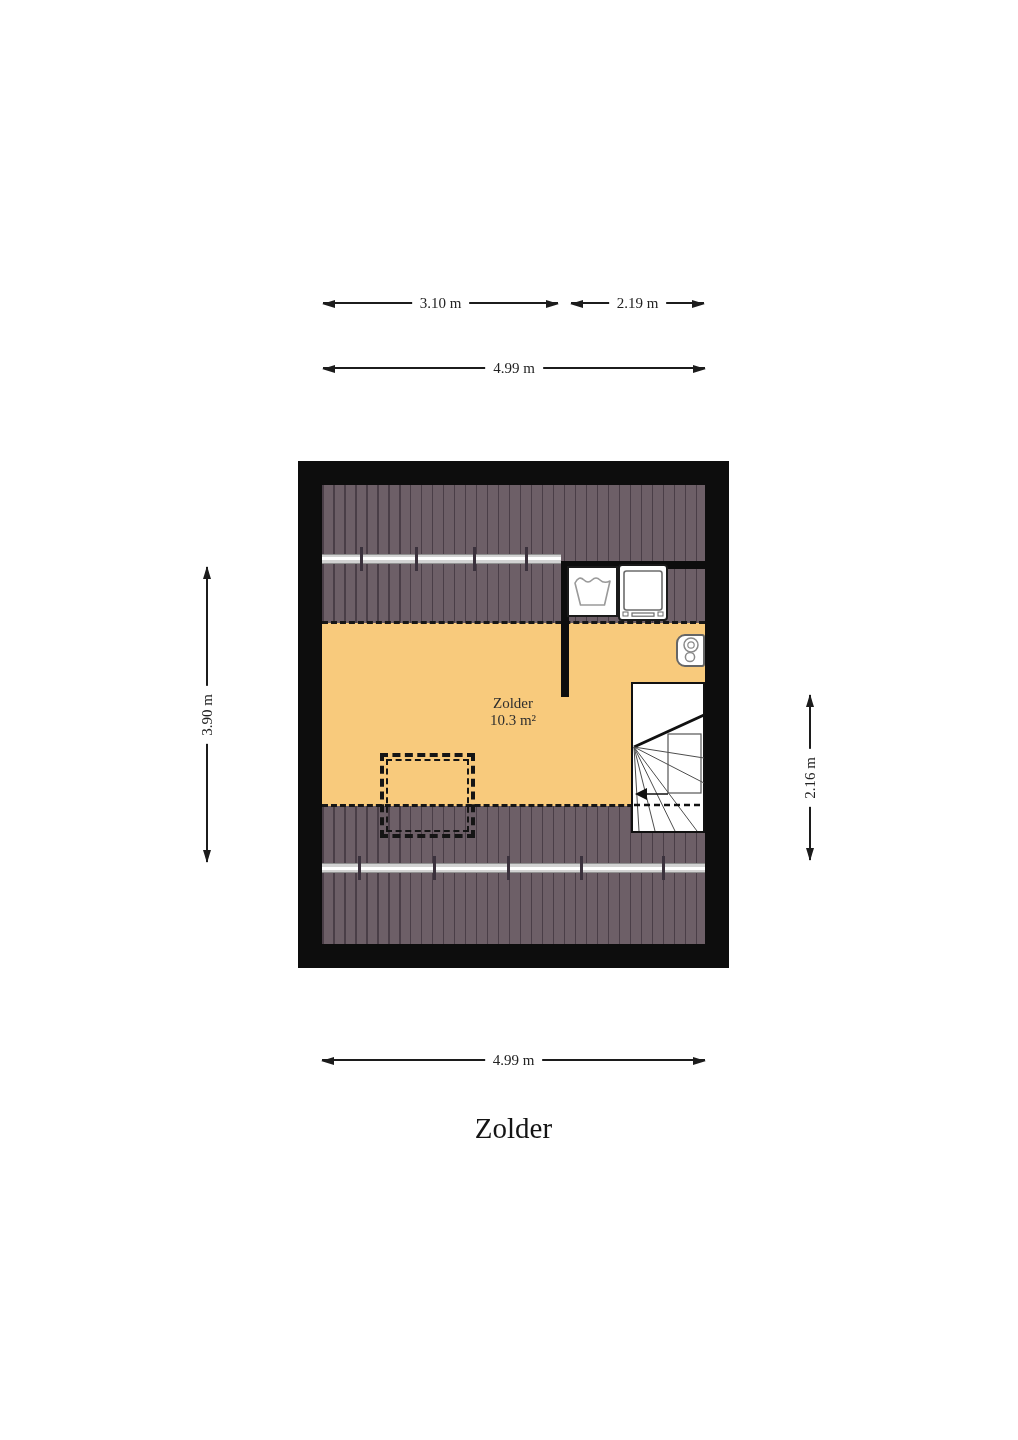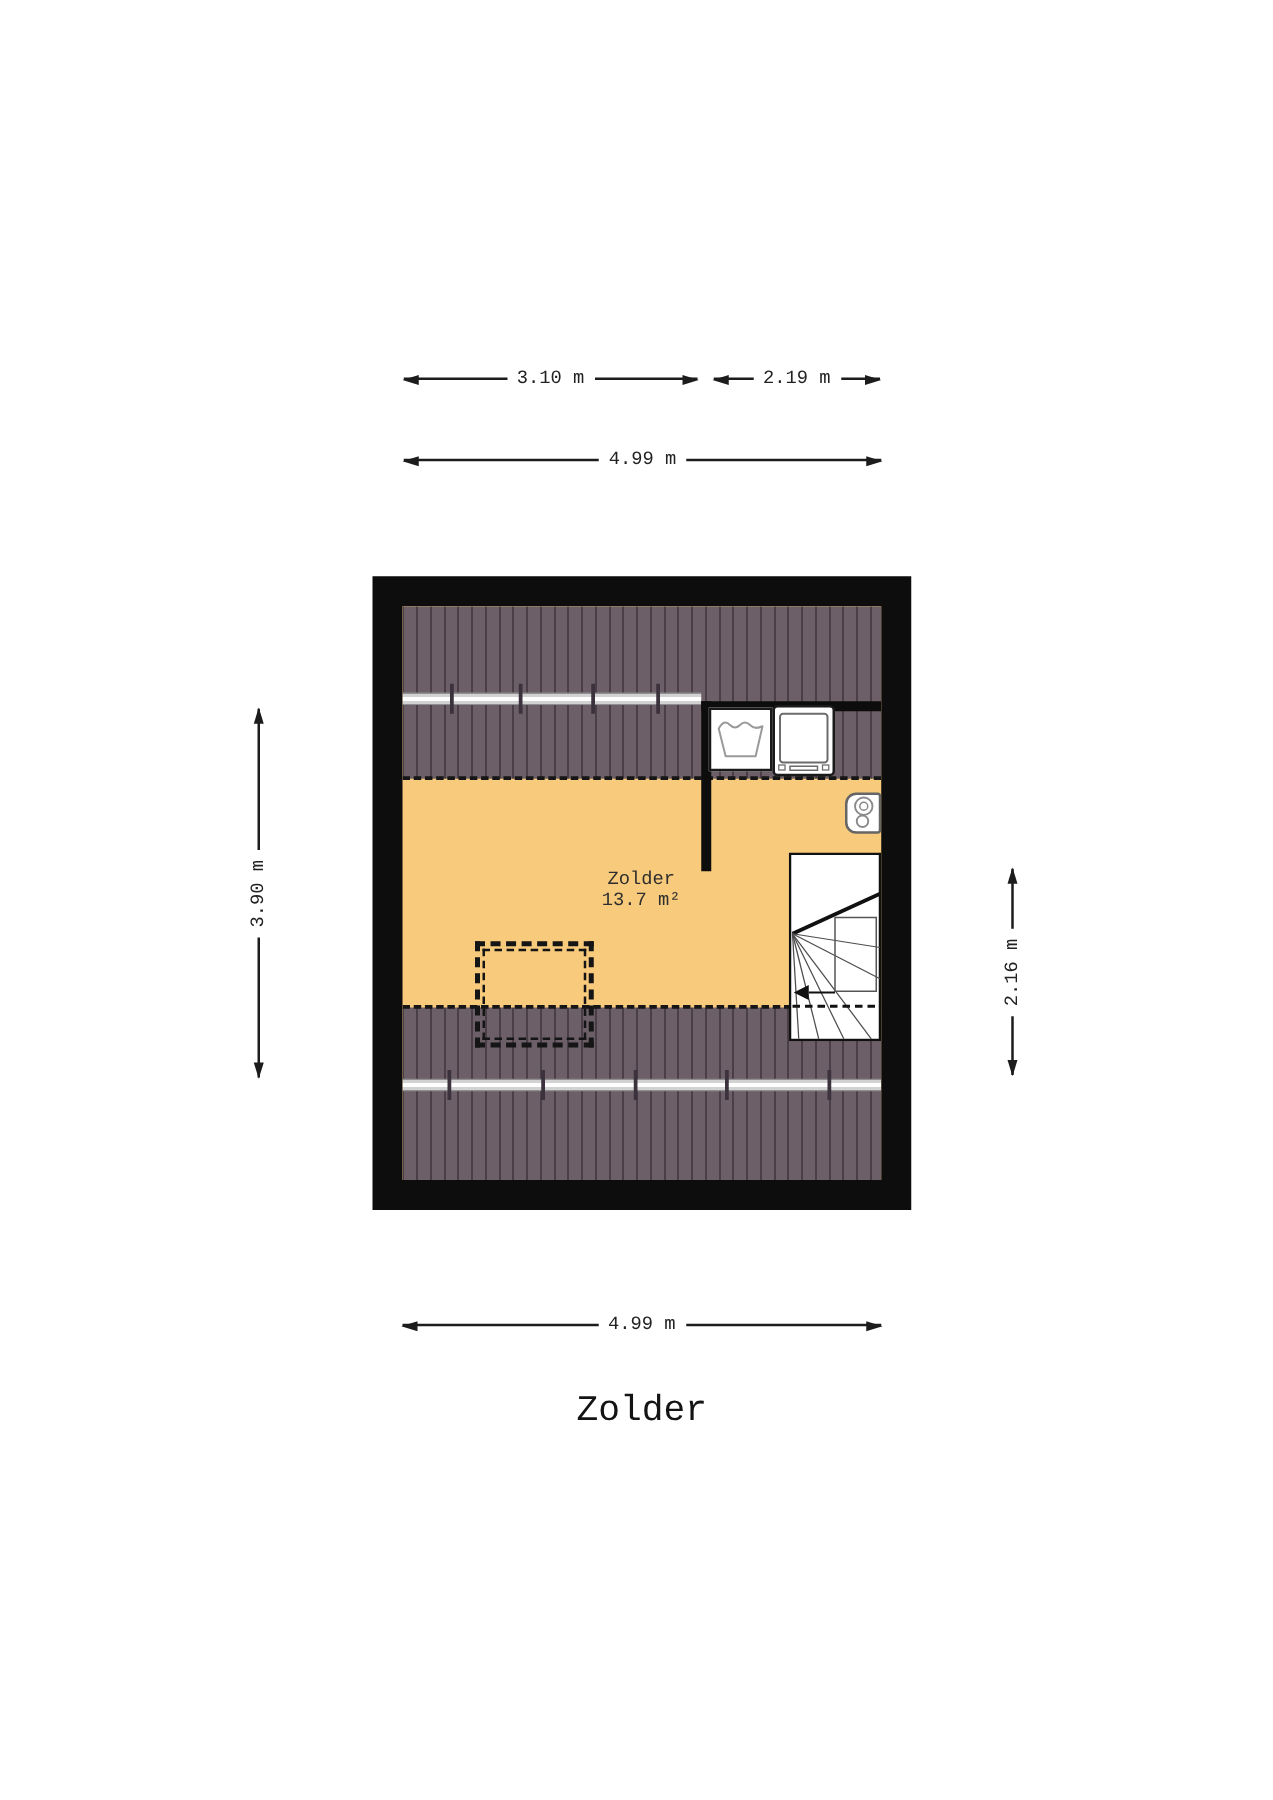--- a/index.html
+++ b/index.html
@@ -1,19 +1,19 @@
 <!DOCTYPE html>
 <html><head>
 <meta charset="utf-8">
 <style>
   * { margin:0; padding:0; box-sizing:border-box; }
   html,body { background:#ffffff; }
   .canvas {
     position:relative; width:881px; height:1440px; background:#ffffff;
-    font-family:Liberation Mono, monospace; overflow:hidden;
+    font-family:Liberation Serif, serif; overflow:hidden;
   }
 
   
   .dim-h { position:absolute; height:0; border-top:2px solid #1c1c1c; }
   .dim-v { position:absolute; width:0;  border-left:2px solid #1c1c1c; }
   .arr { position:absolute; width:0; height:0; }
   .arr.left  { left:-1px; top:-4.5px; border-top:4.5px solid transparent; border-bottom:4.5px solid transparent; border-right:13px solid #1c1c1c; }
   .arr.right { right:-1px; top:-4.5px; border-top:4.5px solid transparent; border-bottom:4.5px solid transparent; border-left:13px solid #1c1c1c; }
   .arr.up    { top:-1px; left:-5.5px; border-left:4.5px solid transparent; border-right:4.5px solid transparent; border-bottom:13px solid #1c1c1c; }
   .arr.down  { bottom:-1px; left:-5.5px; border-left:4.5px solid transparent; border-right:4.5px solid transparent; border-top:13px solid #1c1c1c; }
@@ -174,21 +174,21 @@
           </g>
           <rect x="37" y="52" width="33" height="59" fill="none" stroke="#555555" stroke-width="1.2"></rect>
           <line x1="37" y1="112" x2="16" y2="112" stroke="#111111" stroke-width="1.5"></line>
           <polygon points="16,106 16,118 4,112" fill="#111111"></polygon>
           <line x1="3" y1="123" x2="71" y2="123" stroke="#111111" stroke-width="2.5" stroke-dasharray="6 4"></line>
         </svg>
       </div>
 
       <div class="room-label">
         <div>Zolder</div>
-        <div>13.7 m²</div>
+        <div>10.3 m²</div>
       </div>
 
     </div>
   </div>
 
   <div class="floor-title">Zolder</div>
 
 </div>
 
 </body></html>

